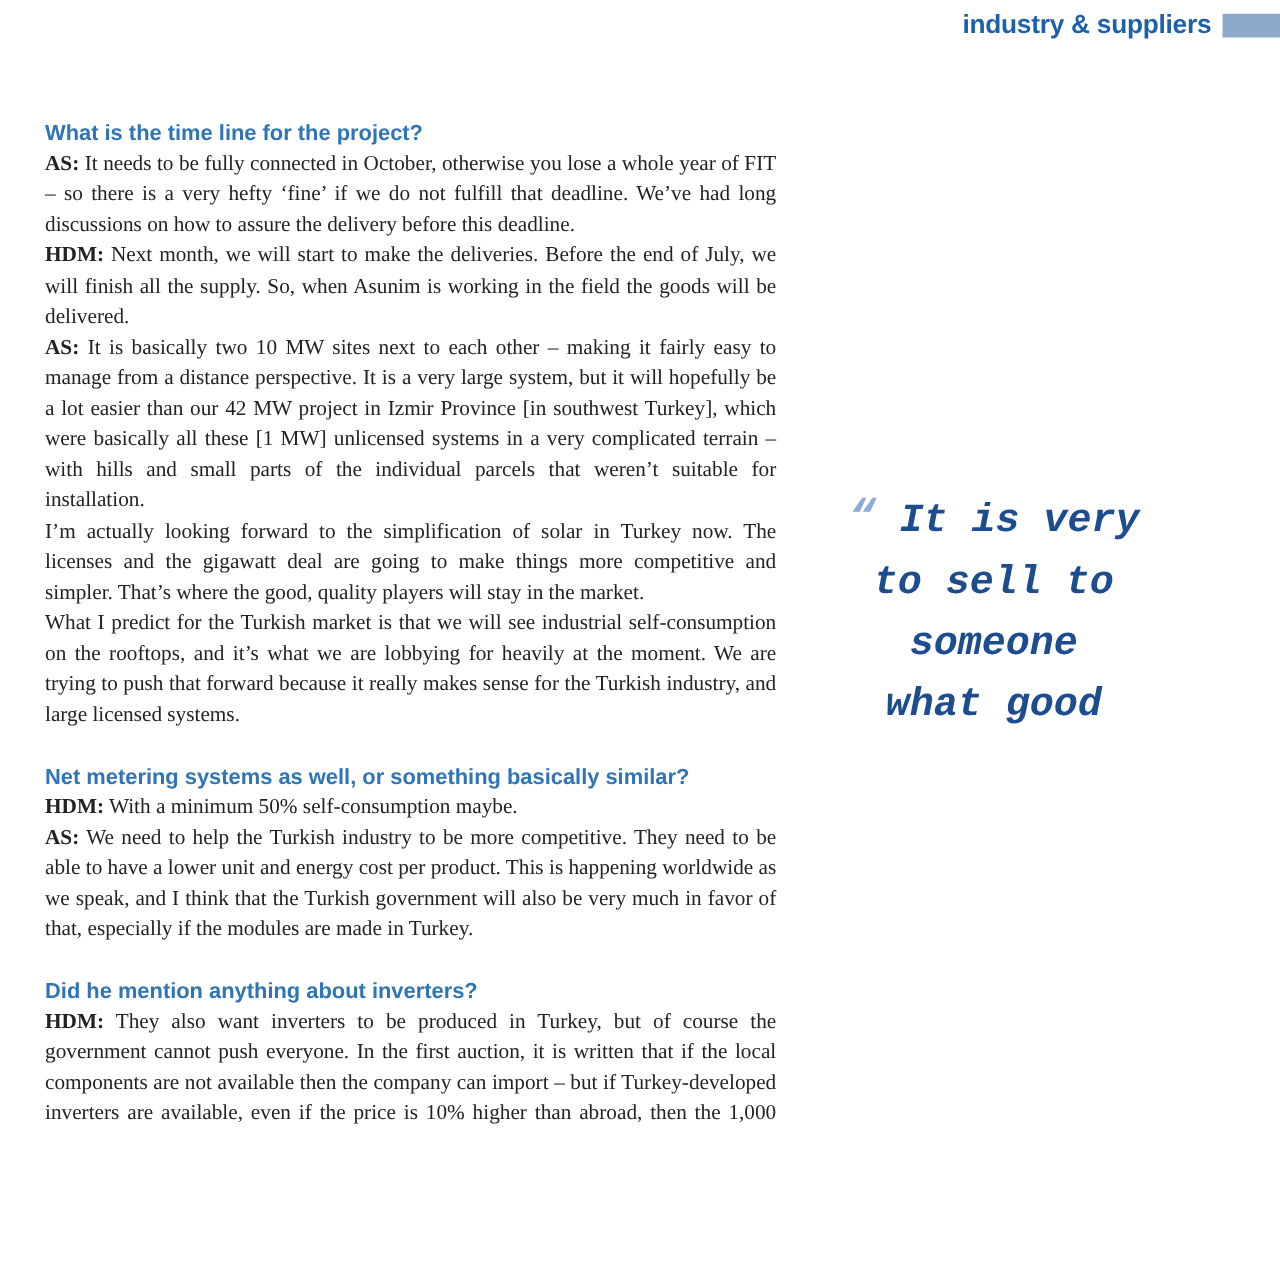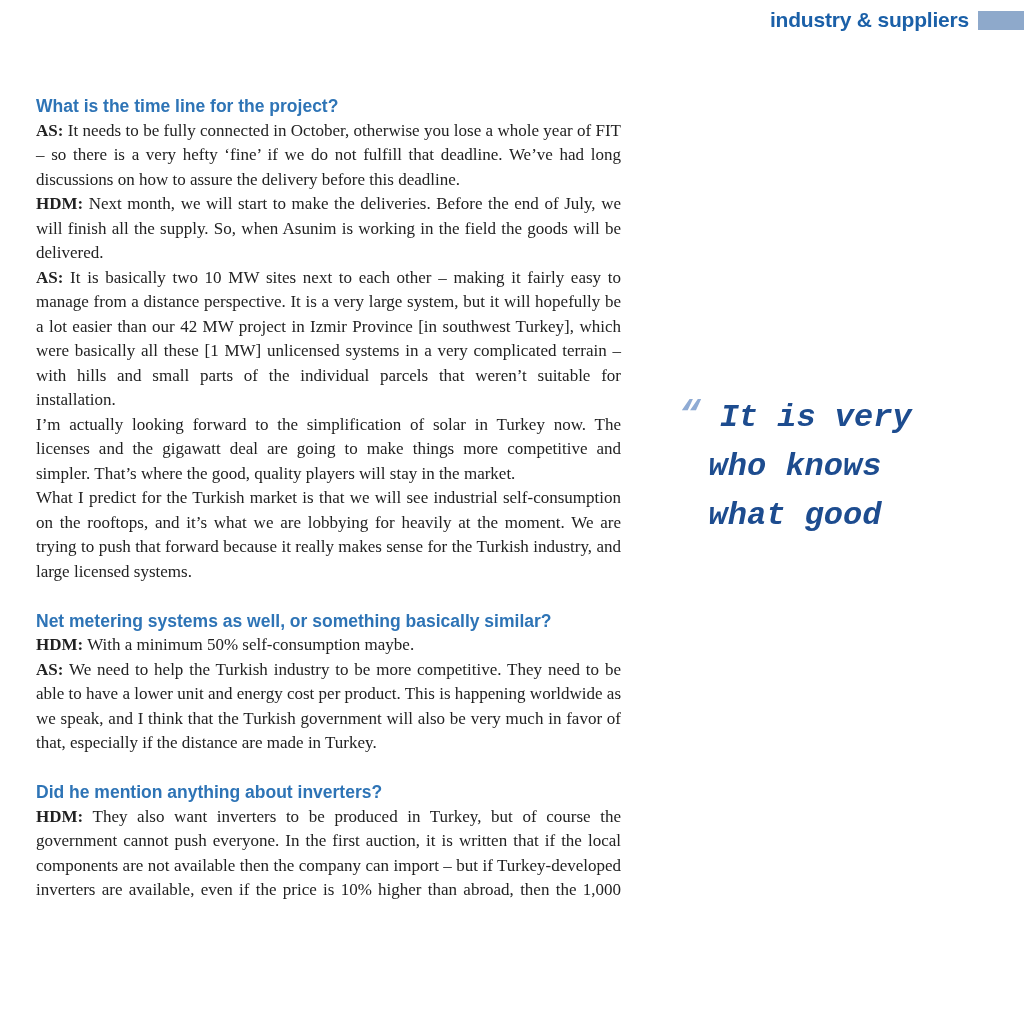--- a/index.html
+++ b/index.html
@@ -107,31 +107,31 @@
       <p><b class="spk">AS:</b><span> It needs to be fully connected in October, otherwise you lose a whole year of FIT – so there is a very hefty ‘fine’ if we do not fulfill that deadline. We’ve had long discussions on how to assure the delivery before this deadline.</span></p>
       <p><b class="spk">HDM:</b><span> Next month, we will start to make the deliveries. Before the end of July, we will finish all the supply. So, when Asunim is working in the field the goods will be delivered.</span></p>
       <p><b class="spk">AS:</b><span> It is basically two 10 MW sites next to each other – making it fairly easy to manage from a distance perspective. It is a very large system, but it will hopefully be a lot easier than our 42 MW project in Izmir Province [in southwest Turkey], which were basically all these [1 MW] unlicensed systems in a very complicated terrain – with hills and small parts of the individual parcels that weren’t suitable for installation.</span></p>
       <p><span>I’m actually looking forward to the simplification of solar in Turkey now. The licenses and the gigawatt deal are going to make things more competitive and simpler. That’s where the good, quality players will stay in the market.</span></p>
       <p><span>What I predict for the Turkish market is that we will see industrial self-consumption on the rooftops, and it’s what we are lobbying for heavily at the moment. We are trying to push that forward because it really makes sense for the Turkish industry, and large licensed systems.</span></p>
     </section>
 
     <section>
       <h3 class="q">Net metering systems as well, or something basically similar?</h3>
       <p><b class="spk">HDM:</b><span> With a minimum 50% self-consumption maybe.</span></p>
-      <p><b class="spk">AS:</b><span> We need to help the Turkish industry to be more competitive. They need to be able to have a lower unit and energy cost per product. This is happening worldwide as we speak, and I think that the Turkish government will also be very much in favor of that, especially if the distance are made in Turkey.</span></p>
+      <p><b class="spk">AS:</b><span> We need to help the Turkish industry to be more competitive. They need to be able to have a lower unit and energy cost per product. This is happening worldwide as we speak, and I think that the Turkish government will also be very much in favor of that, especially if the modules are made in Turkey.</span></p>
     </section>
 
     <section>
       <h3 class="q">Did he mention anything about inverters?</h3>
       <p><b class="spk">HDM:</b><span> They also want inverters to be produced in Turkey, but of course the government cannot push everyone. In the first auction, it is written that if the local components are not available then the company can import – but if Turkey-developed inverters are available, even if the price is 10% higher than abroad, then the 1,000 MW [project developer] has to choose the locally manufactured inverter.</span></p>
       <p><b class="spk">AS:</b><span> There is a clear opportunity for inverter manufacturers to set up in Turkey, this hasn’t really been mentioned lately. We know of a few players looking into that at the moment. Hopefully there will be more decentralized manufacturing with this logic.</span></p>
 
     </section>
 
   </main>
 
   <aside class="pullquote">
     <div class="pq-line"><span class="pq-mark">“</span> <span>It is very</span></div>
-    <div class="pq-line">who knows</div>
+    <div class="pq-line">to sell to someone</div>
     <div class="pq-line">what good</div>
   </aside>
 
 </div>
 
 </body></html>

